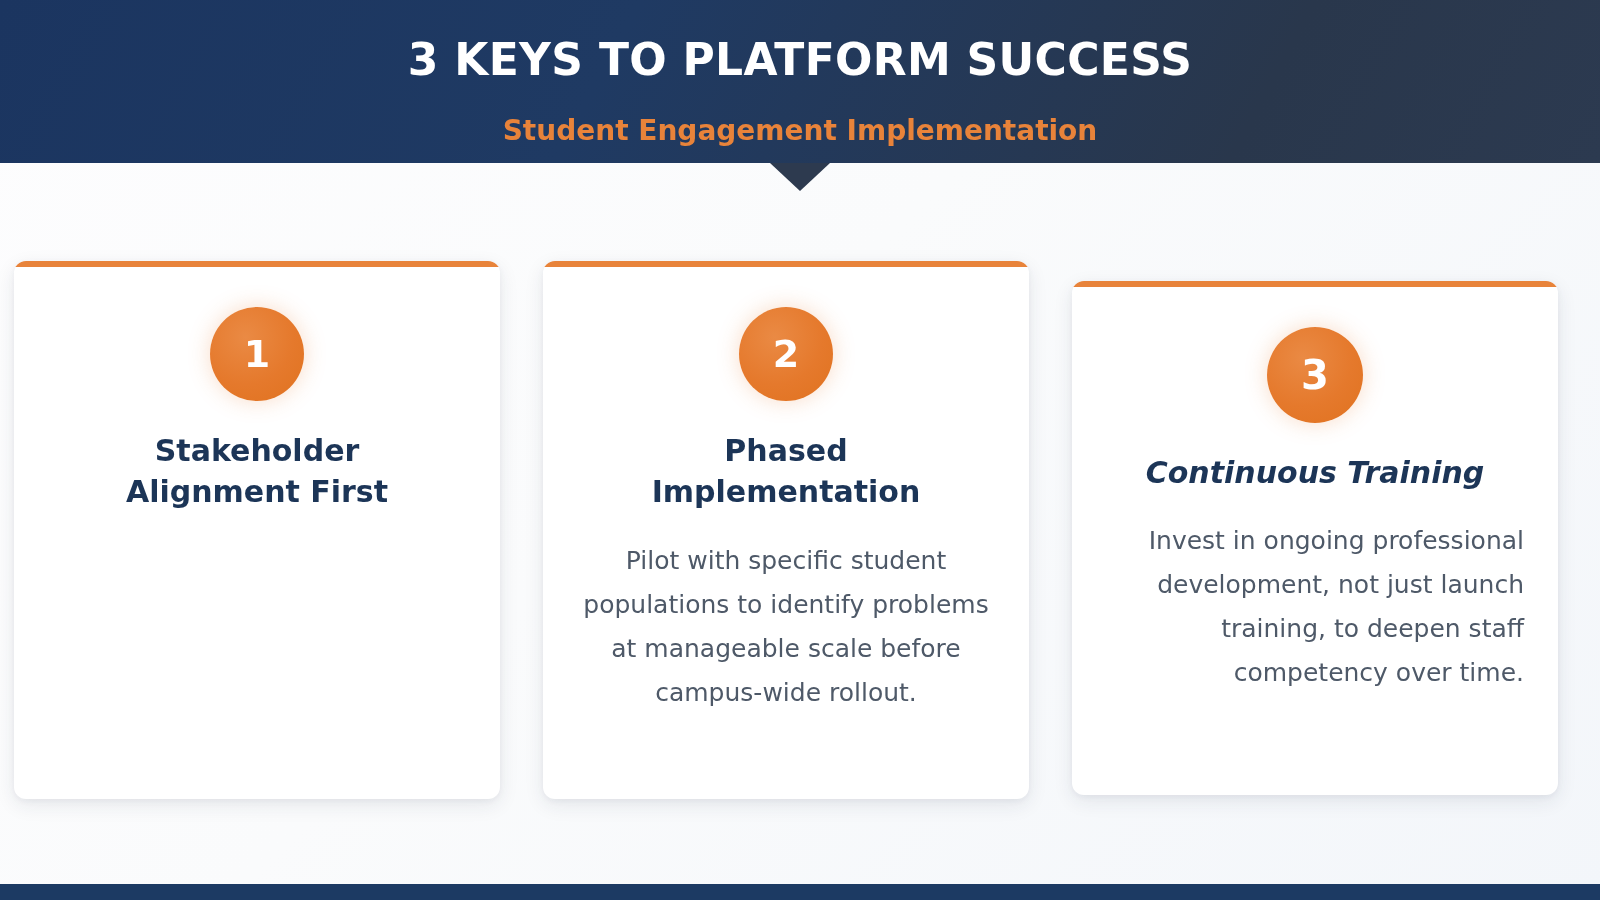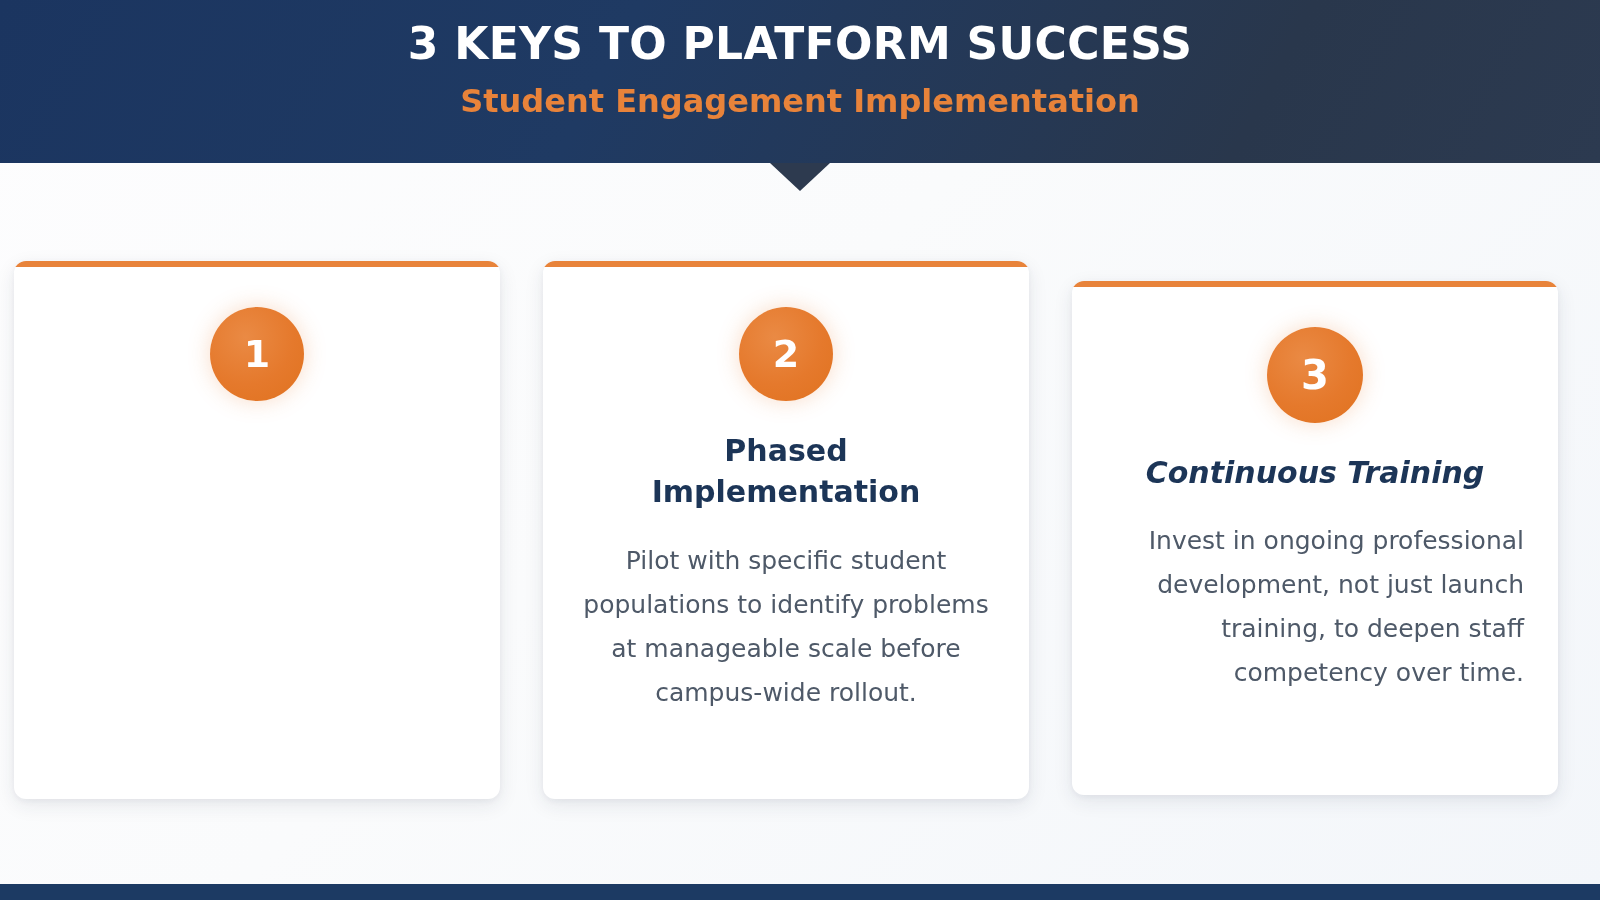--- a/index.html
+++ b/index.html
@@ -37,26 +37,26 @@
     justify-content: flex-start;
     padding-top: 18px;
   }
   .header-title {
     font-size: 44px;
     font-weight: 700;
     color: #ffffff;
     letter-spacing: 0.3px;
     line-height: 1.18;
     text-align: center;
-    margin: 0;
+    margin: 16px;
     white-space: nowrap;
   }
   .header-subtitle {
     margin: 12px 0 0 0;
-    font-size: 32px;
+    font-size: 28px;
     font-weight: 700;
     color: #e8833a;
     text-align: center;
     line-height: 1.2;
     white-space: nowrap;
   }
 
   .header-notch {
     position: absolute;
     left: 50%;
@@ -172,20 +172,21 @@
   <div class="header">
     <h1 class="header-title">3 KEYS TO PLATFORM SUCCESS</h1>
     <h2 class="header-subtitle">Student Engagement Implementation</h2>
   </div>
   <div class="header-notch"></div>
 
   <div class="cards">
 
     <div class="card" id="card-1">
       <div class="card-badge">1</div>
+      <div class="card-title">Stakeholder Alignment First</div>
     </div>
 
     <div class="card" id="card-2">
       <div class="card-badge">2</div>
       <div class="card-title">Phased Implementation</div>
       <div class="card-desc">Pilot with specific student populations to identify problems at manageable scale before campus-wide rollout.</div>
     </div>
 
     <div class="card" id="card-3">
       <div class="card-badge">3</div>

